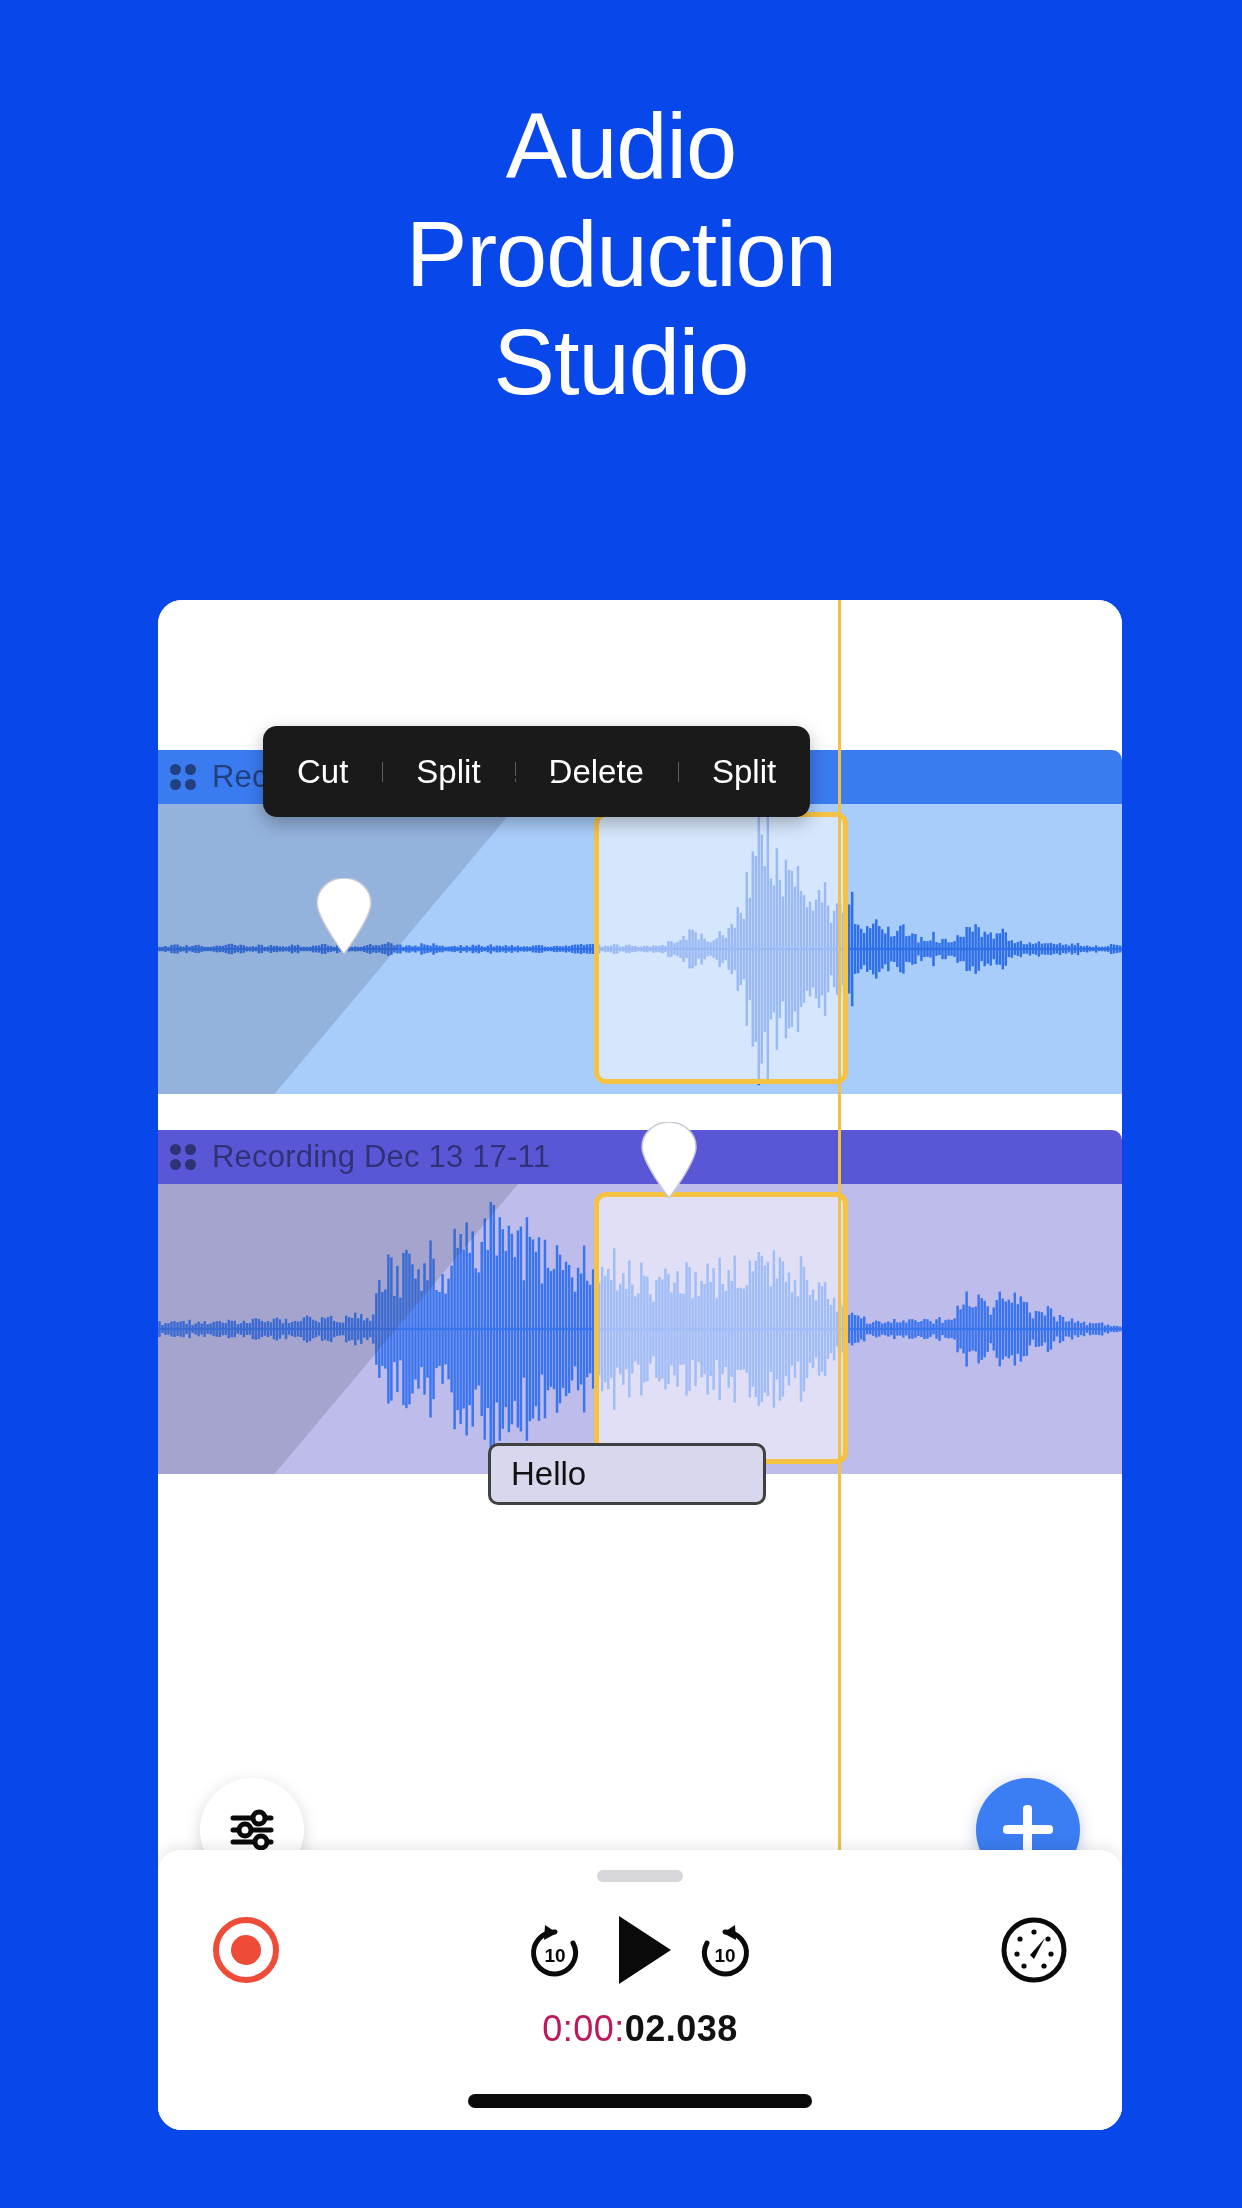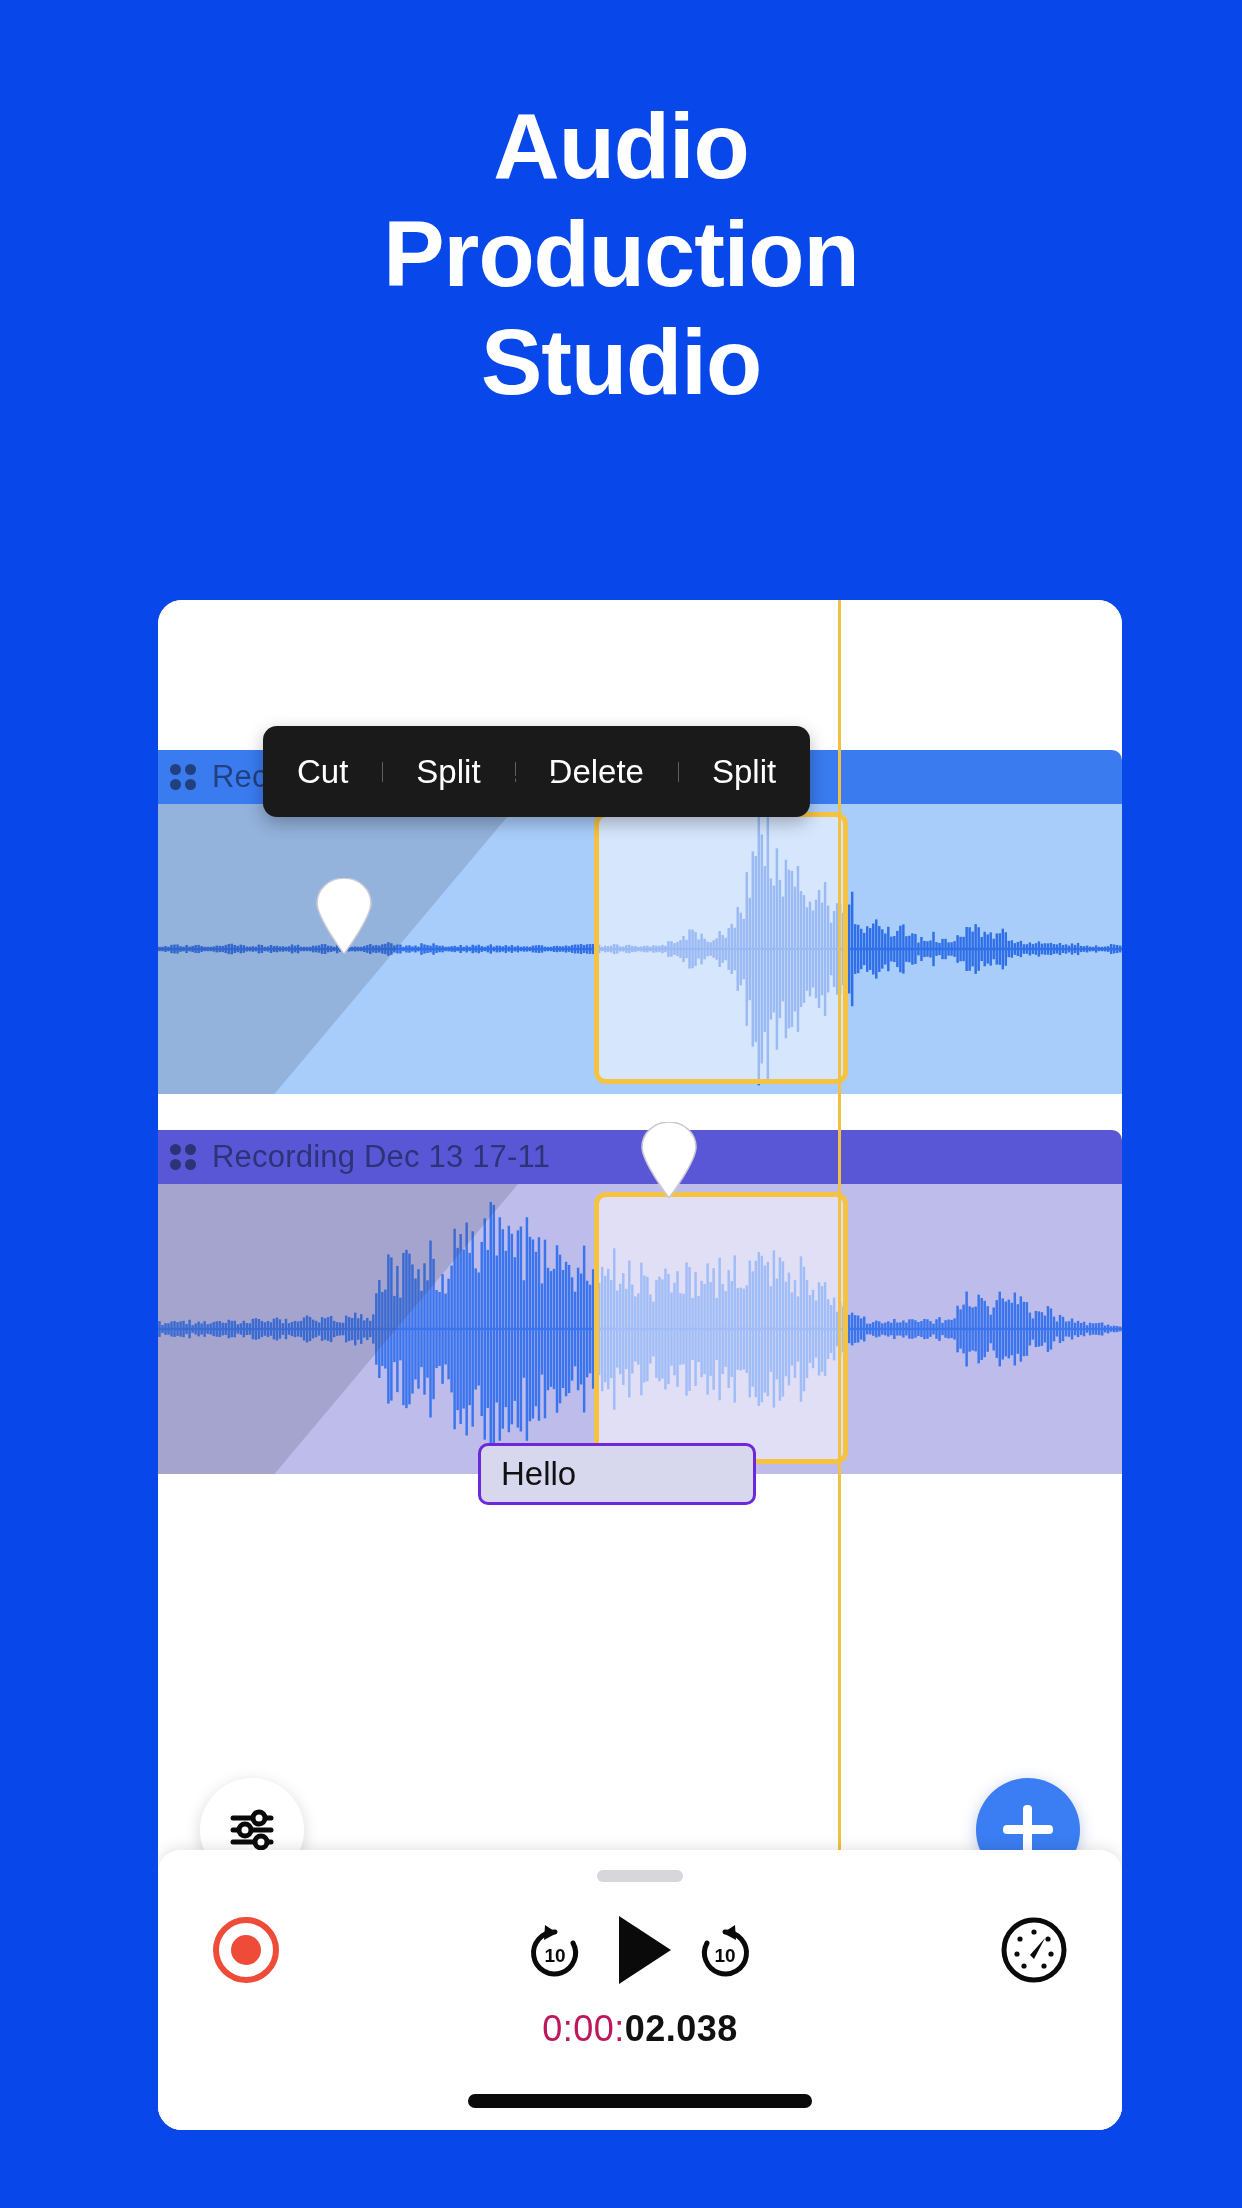--- a/index.html
+++ b/index.html
@@ -19,21 +19,21 @@
   
   .headline {
     position: absolute;
     top: 92px;
     left: 0;
     width: 1242px;
     text-align: center;
     color: #FFFFFF;
     font-size: 92px;
     line-height: 108px;
-    font-weight: 700;
+    font-weight: 400;
     letter-spacing: -1px;
     white-space: pre-line;
   }
 
   
   .phone {
     position: absolute;
     left: 158px;
     top: 600px;
     width: 964px;
@@ -153,26 +153,26 @@
     position: absolute;
     width: 62px;
     height: 76px;
     z-index: 7;
   }
   .pin svg { display: block; width: 100%; height: 100%; }
 
   
   .hello-label {
     position: absolute;
-    left: 320px;
+    left: 330px;
     top: 843px;
     width: 278px;
     height: 62px;
     background: #D7D8EE;
-    border: 3px solid #6d28d9;
+    border: 3px solid #404040;
     border-radius: 10px;
     display: flex;
     align-items: center;
     padding-left: 20px;
     font-size: 33px;
     color: #111111;
     z-index: 8;
   }
 
   

